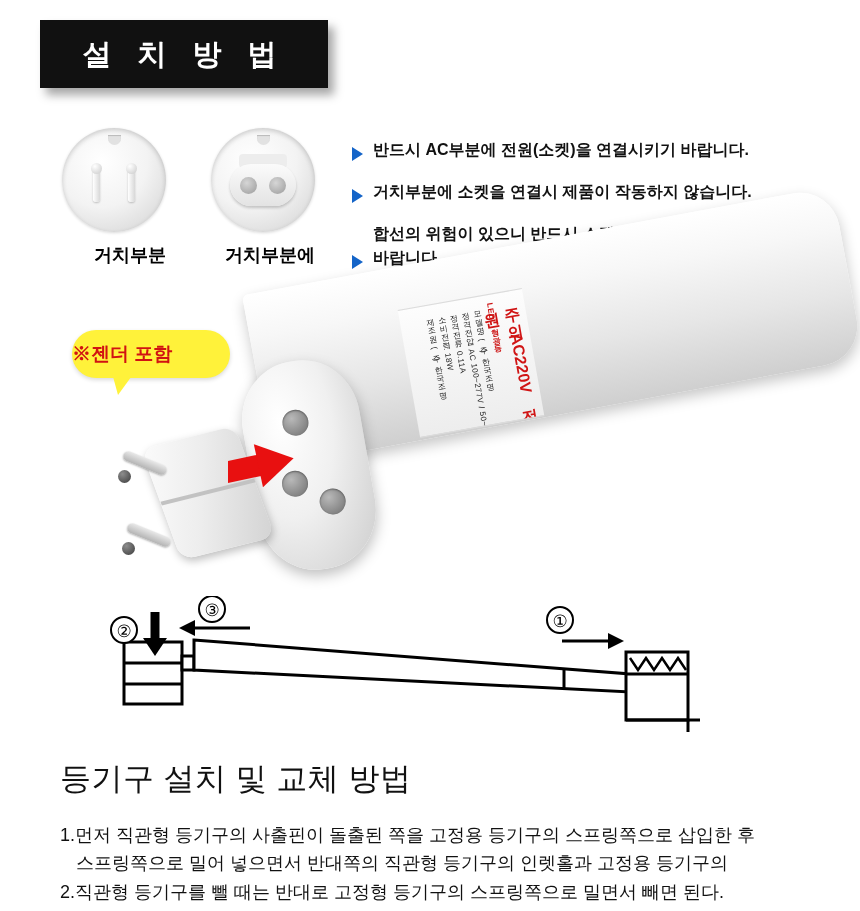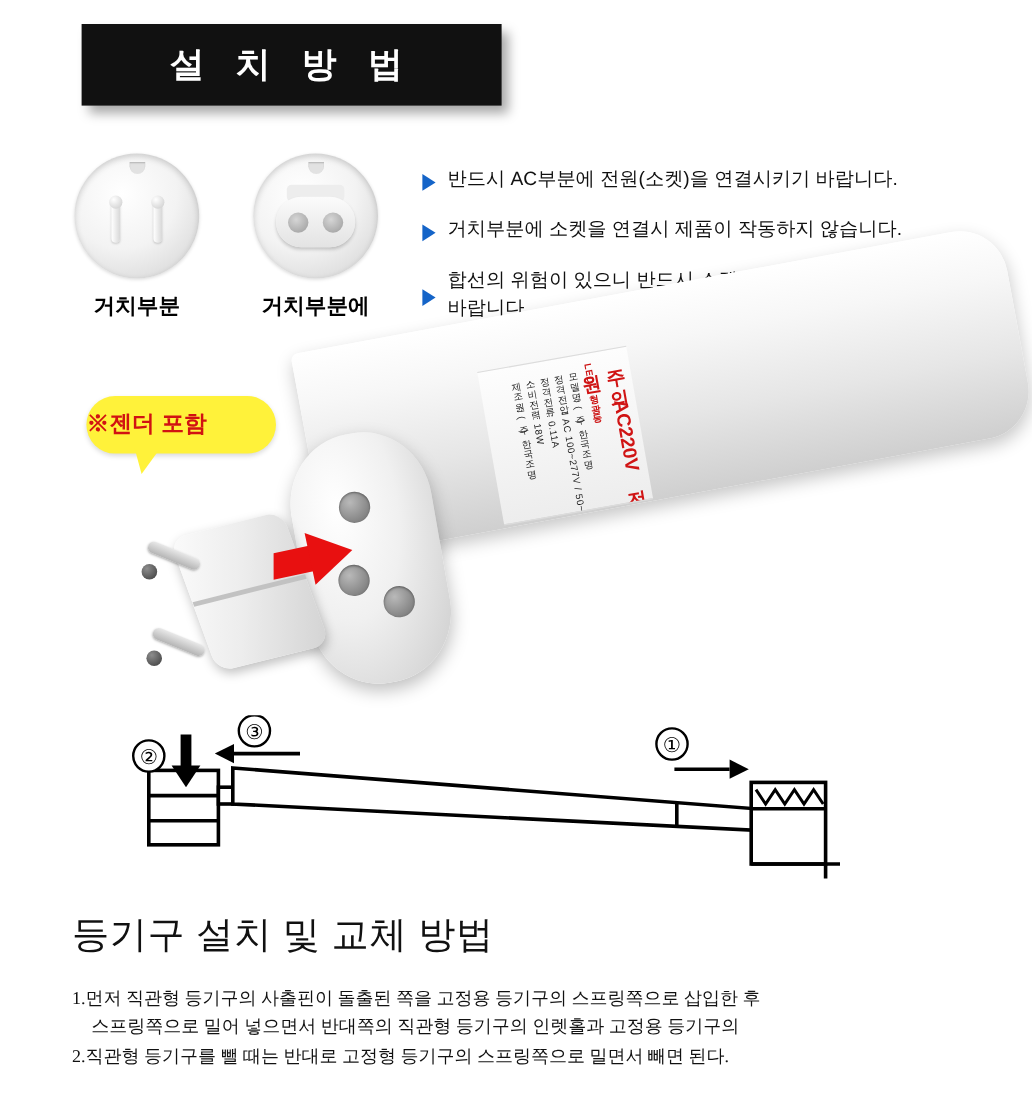--- a/index.html
+++ b/index.html
@@ -14,25 +14,24 @@
     font-family: "Liberation Sans", sans-serif;
     color: #111111;
     overflow: hidden;
   }
 
   
   .title-banner {
     position: absolute;
     left: 40px;
     top: 20px;
-    width: 350px;
+    width: 288px;
     height: 68px;
     background: #111111;
     box-shadow: 6px 7px 9px rgba(0,0,0,0.35);
-    margin-left: 28px;
   }
   .title-banner .title-text {
     color: #ffffff;
     font-size: 29px;
     font-weight: bold;
     letter-spacing: 9px;
     text-align: center;
     line-height: 68px;
   }
 
@@ -40,21 +39,21 @@
   .parts-area {
     position: absolute;
     left: 48px;
     top: 128px;
     width: 300px;
   }
   .part {
     position: absolute;
     top: 0;
     width: 104px;
-    text-align: center;
+    text-align: right;
   }
   .part.left { left: 14px; }
   .part.right { left: 163px; }
 
   .disc {
     width: 104px;
     height: 104px;
     border-radius: 50%;
     background: radial-gradient(circle at 38% 32%, #ffffff 0%, #f3f3f3 48%, #dcdcdc 82%, #cfcfcf 100%);
     box-shadow: 0 2px 5px rgba(0,0,0,0.18) inset, 0 1px 3px rgba(0,0,0,0.15);
@@ -133,22 +132,23 @@
 
   
   .notes {
     position: absolute;
     left: 352px;
     top: 138px;
     width: 494px;
   }
   .note {
     display: flex;
-    align-items: center;
+    align-items: flex-end;
     margin-bottom: 19px;
+    font-weight: bold;
   }
   .note .tri {
     flex: 0 0 auto;
     width: 0;
     height: 0;
     border-left: 11px solid #1464c8;
     border-top: 7px solid transparent;
     border-bottom: 7px solid transparent;
     margin-top: 5px;
     margin-right: 10px;
@@ -360,26 +360,25 @@
     width: 790px;
   }
   .bottom h2 {
     margin: 0 0 22px 0;
     font-size: 31px;
     font-weight: normal;
     color: #111111;
     letter-spacing: 0.5px;
   }
   .step {
-    font-size: 15px;
+    font-size: 18px;
     line-height: 1.55;
     margin-bottom: 1px;
     color: #111111;
     padding-left: 0;
-    font-family: Liberation Serif, serif;
   }
   .step .step-num { }
   .step .cont {
     display: block;
     padding-left: 16px;
   }
 </style>
 </head>
 <body>
 

